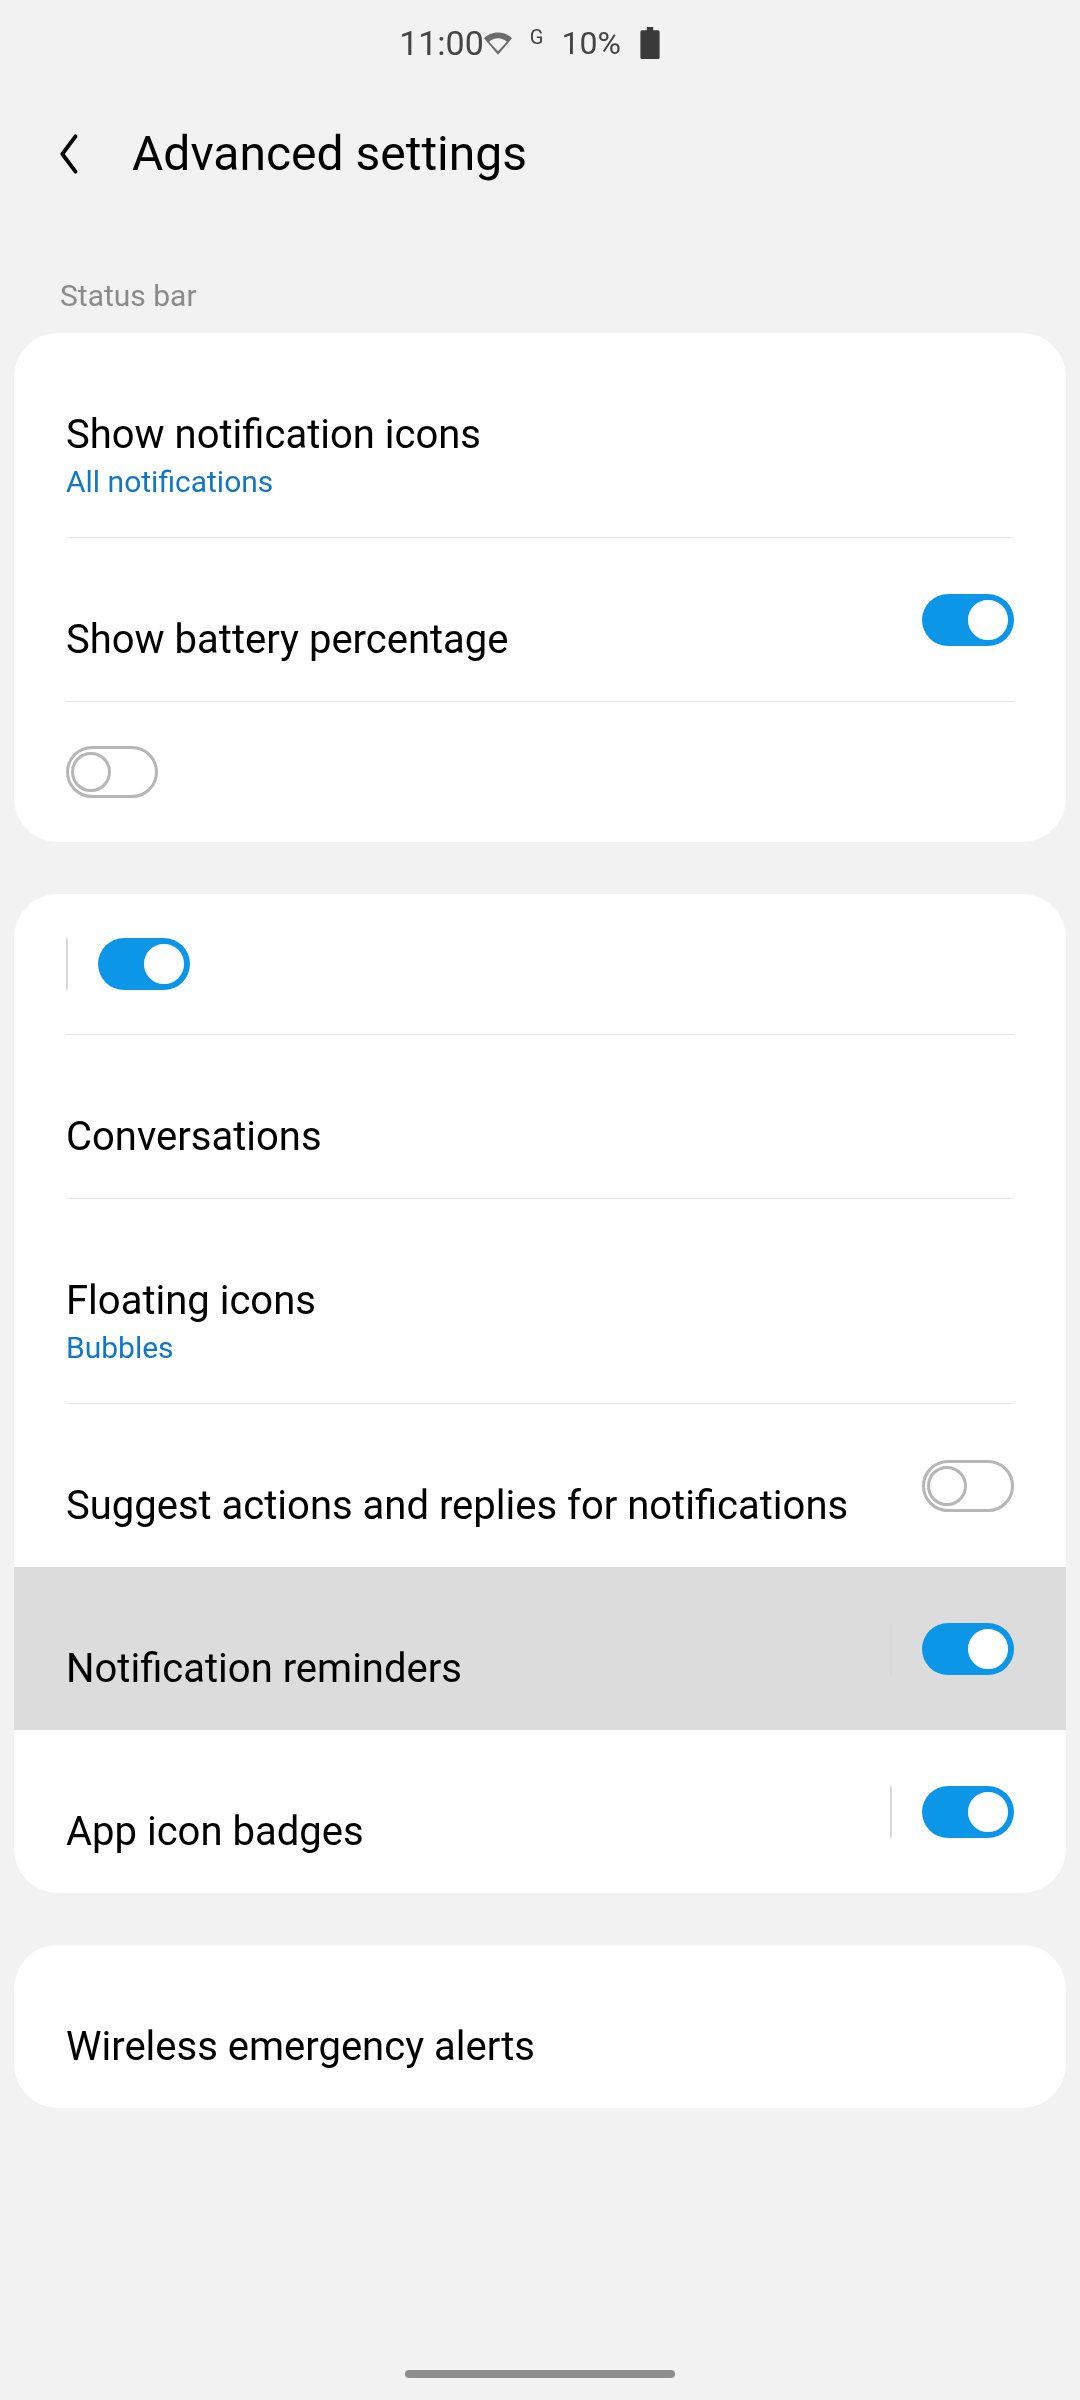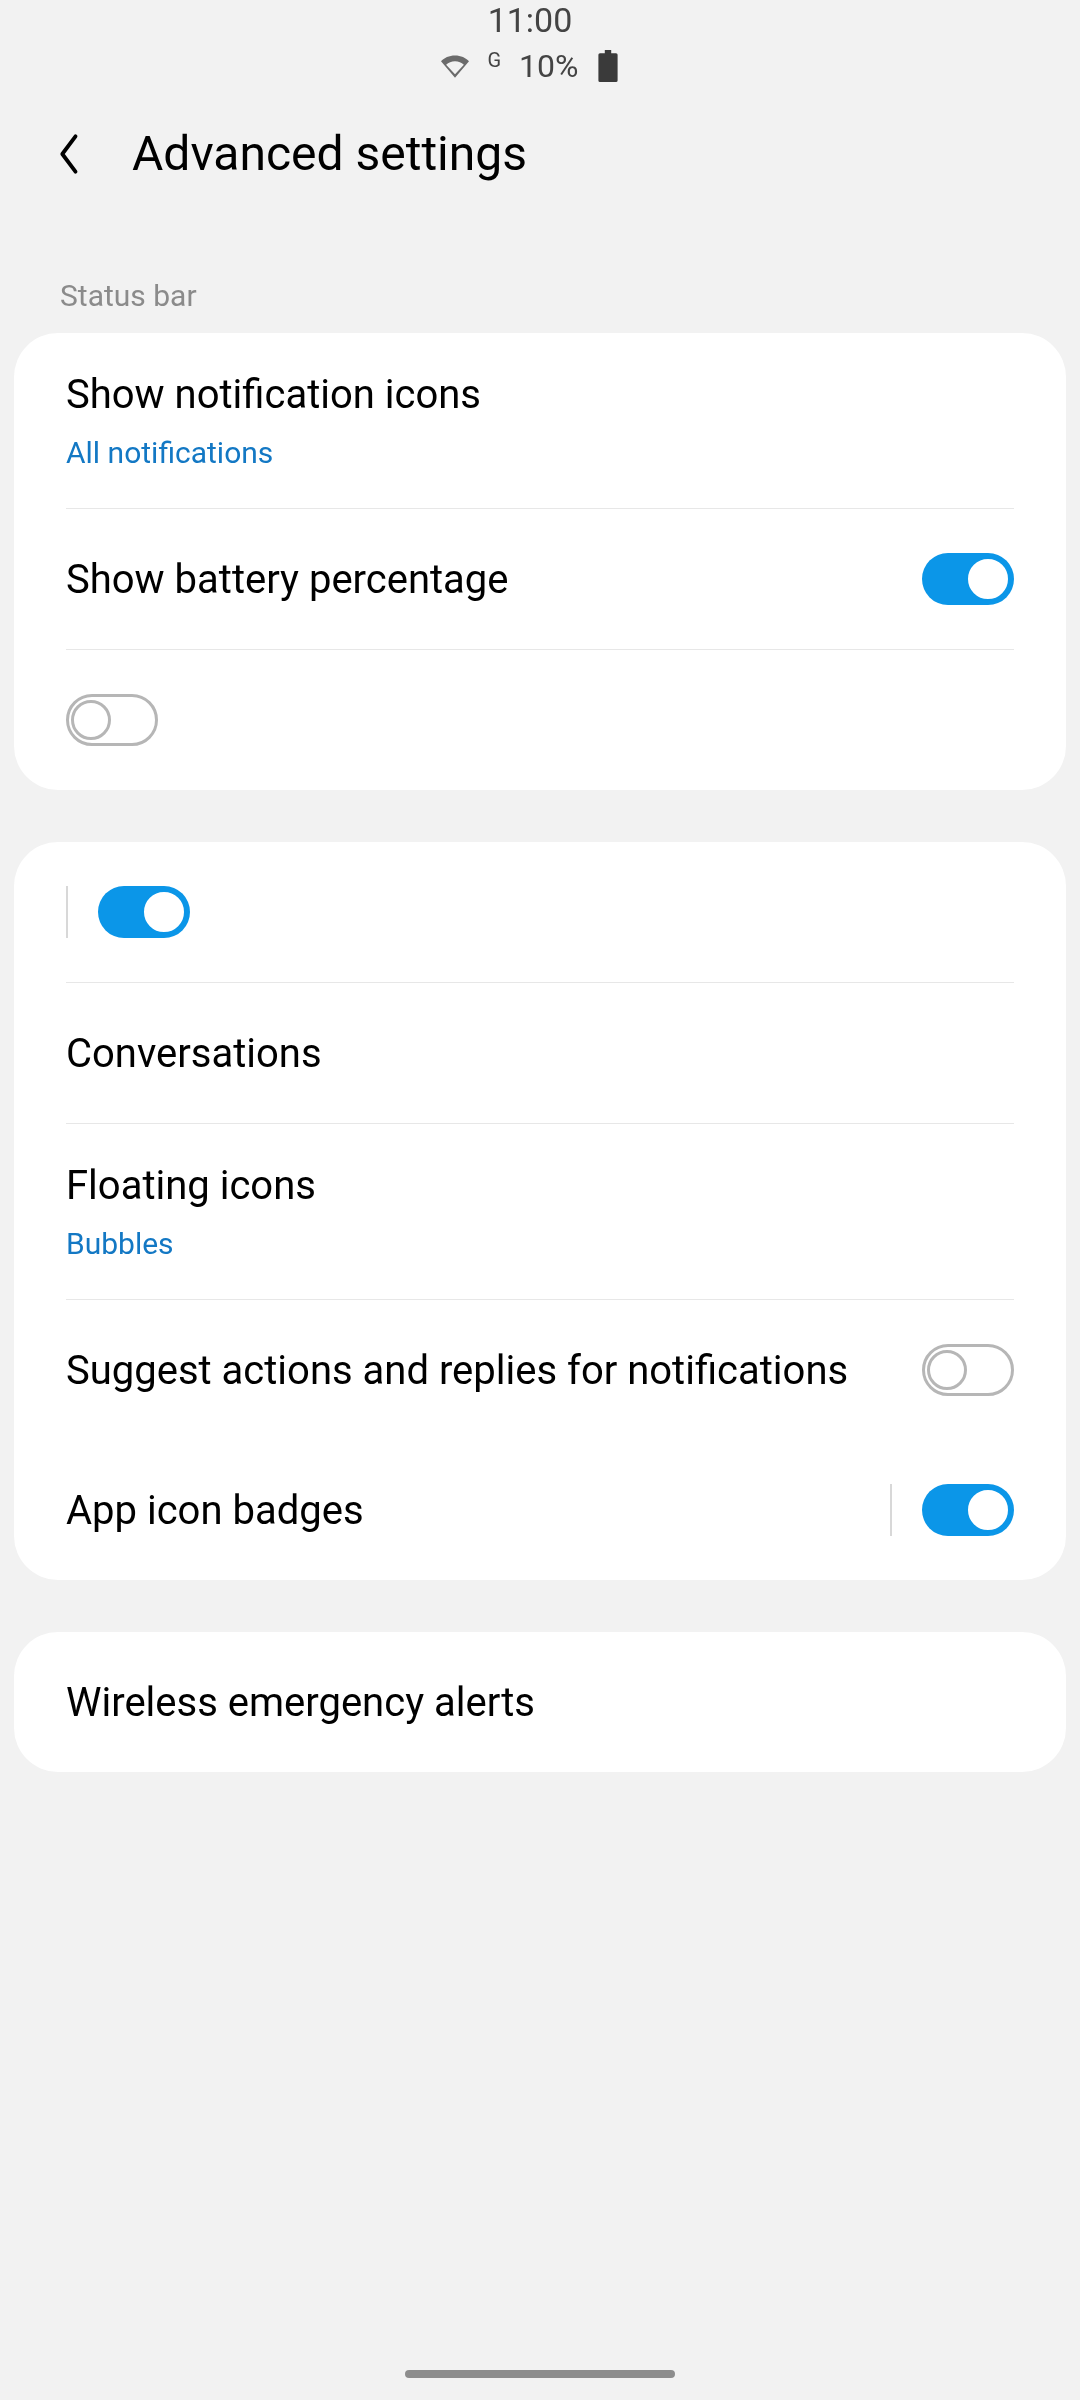--- a/index.html
+++ b/index.html
@@ -6,26 +6,25 @@
   html, body {
     width: 1080px;
     height: 2400px;
     font-family: -apple-system, BlinkMacSystemFont, "Segoe UI", Roboto, sans-serif;
     background: #f2f2f2;
     color: #000;
   }
   .status-bar {
     height: 85px;
     display: flex;
-    justify-content: space-between;
+    justify-content: center;
     align-items: center;
     padding: 0 50px 0 30px;
     font-size: 34px;
     color: #444;
-    flex-direction: column;
   }
   .status-left { font-weight: 400; }
   .status-right {
     display: flex;
     align-items: center;
     gap: 18px;
   }
   .status-right .g-label { font-size: 20px; transform: translateY(-6px); }
   .status-right .battery-pct { font-size: 32px; }
   .wifi-icon svg { width: 28px; height: 28px; display:block; }
@@ -58,23 +57,24 @@
   .item {
     display: flex;
     align-items: center;
     justify-content: space-between;
     padding: 38px 52px;
     min-height: 140px;
   }
   .item-text {
     display: flex;
     flex-direction: column;
-    gap: 17px;
+    gap: 6px;
     flex: 1;
     padding-right: 30px;
+    margin-top: 40px;
   }
   .item-title {
     font-size: 40px;
     color: #000;
     font-weight: 400;
   }
   .item-sub-blue {
     font-size: 30px;
     color: #1378c4;
   }
@@ -245,33 +245,44 @@
 
   <div class="item">
     <div class="item-text">
       <span class="item-title">Suggest actions and replies for notifications</span>
     </div>
     <div class="toggle off">
         <div class="knob"></div>
       </div>
   </div>
 
-
-  <div class="item">
-    <div class="item-text">
-      <span class="item-title">App icon badges</span>
+  <div class="item highlighted">
+    <div class="item-text">
+      <span class="item-title">Notification reminders</span>
     </div>
     <div class="toggle-with-divider">
       <div class="vdiv"></div>
       <div class="toggle on">
           <div class="knob"></div>
         </div>
     </div>
   </div>
 
+  <div class="item">
+    <div class="item-text">
+      <span class="item-title">App icon badges</span>
+    </div>
+    <div class="toggle-with-divider">
+      <div class="vdiv"></div>
+      <div class="toggle on">
+          <div class="knob"></div>
+        </div>
+    </div>
+  </div>
+
 </div>
 
 <div class="card" style="margin-top:52px;">
   <div class="item">
     <div class="item-text">
       <span class="item-title">Wireless emergency alerts</span>
     </div>
   </div>
 </div>
 

